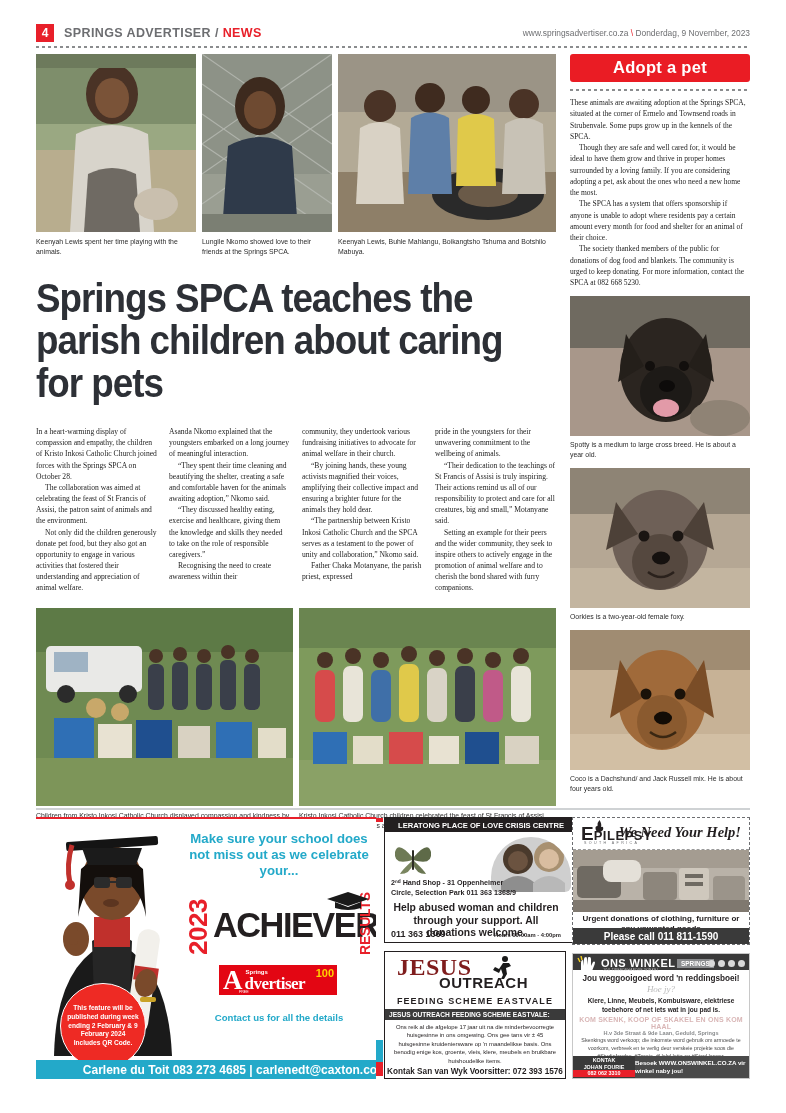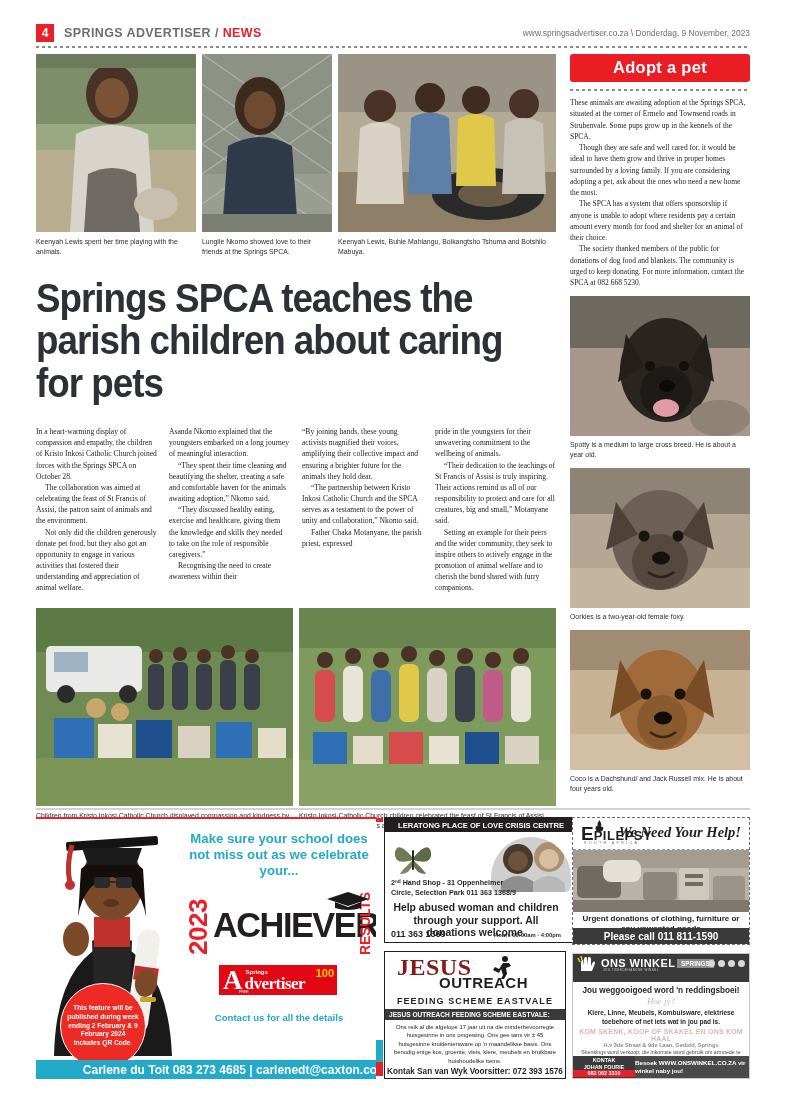--- a/index.html
+++ b/index.html
@@ -234,21 +234,21 @@
     position: absolute; left: 0; bottom: 0; width: 100%; height: 16px; background: #3a3a3a;
     color: #fff; font-weight: bold; font-size: 10px;
     display: flex; align-items: center; justify-content: center;
   }
 
   
   .ad-onswinkel {
     position: absolute; left: 572px; top: 953px; width: 178px; height: 126px;
     background: #fff; border: 1px solid #c8c8c8; overflow: hidden;
   }
-  .ow-head { height: 28px; background: #3a3a3a; position: relative; }
+  .ow-head { height: 16px; background: #3a3a3a; position: relative; }
   .ow-hand { position: absolute; left: 4px; top: 2px; width: 20px; height: 16px; }
   .ow-name { position: absolute; left: 28px; top: 3px; color: #fff; font-weight: bold; font-size: 11px; letter-spacing: 0.4px; }
   .ow-tiny { position: absolute; left: 30px; top: 14px; color: #c9c9c9; font-size: 3px; letter-spacing: 0.5px; }
   .ow-town { position: absolute; left: 104px; top: 5px; background: #8a8c8e; color: #fff; font-size: 6.4px; font-weight: bold; padding: 1px 4px; }
   .ow-socials { position: absolute; right: 4px; top: 6px; display: flex; gap: 3px; }
   .ow-dot { width: 7px; height: 7px; border-radius: 50%; background: #d9d9d9; }
   .ow-tag { text-align: center; font-weight: bold; font-size: 8.2px; padding: 4px 2px 1px; color: #231f20; }
   .ow-script { text-align: center; font-family: "Liberation Serif", serif; font-style: italic; font-size: 9px; color: #b9b9b9; }
   .ow-items { text-align: center; font-weight: bold; font-size: 6.5px; line-height: 1.4; padding: 2px 6px 0; color: #231f20; }
   .ow-kom { text-align: center; font-weight: bold; font-size: 7px; letter-spacing: 0.2px; color: #d9b6b6; padding-top: 2px; }
@@ -348,20 +348,21 @@
         <p>The collaboration was aimed at celebrating the feast of St Francis of Assisi, the patron saint of animals and the environment.</p>
         <p>Not only did the children generously donate pet food, but they also got an opportunity to engage in various activities that fostered their understanding and appreciation of animal welfare.</p>
       </div>
       <div class="bcol">
         <p>Asanda Nkomo explained that the youngsters embarked on a long journey of meaningful interaction.</p>
         <p>“They spent their time cleaning and beautifying the shelter, creating a safe and comfortable haven for the animals awaiting adoption,” Nkomo said.</p>
         <p>“They discussed healthy eating, exercise and healthcare, giving them the knowledge and skills they needed to take on the role of responsible caregivers.”</p>
         <p>Recognising the need to create awareness within their</p>
       </div>
       <div class="bcol">
+        <p>community, they undertook various fundraising initiatives to advocate for animal welfare in their church.</p>
         <p>“By joining hands, these young activists magnified their voices, amplifying their collective impact and ensuring a brighter future for the animals they hold dear.</p>
         <p>“The partnership between Kristo Inkosi Catholic Church and the SPCA serves as a testament to the power of unity and collaboration,” Nkomo said.</p>
         <p>Father Chaka Motanyane, the parish priest, expressed</p>
       </div>
       <div class="bcol">
         <p>pride in the youngsters for their unwavering commitment to the wellbeing of animals.</p>
         <p>“Their dedication to the teachings of St Francis of Assisi is truly inspiring. Their actions remind us all of our responsibility to protect and care for all creatures, big and small,” Motanyane said.</p>
         <p>Setting an example for their peers and the wider community, they seek to inspire others to actively engage in the promotion of animal welfare and to cherish the bond shared with furry companions.</p>
       </div>
     </div>

